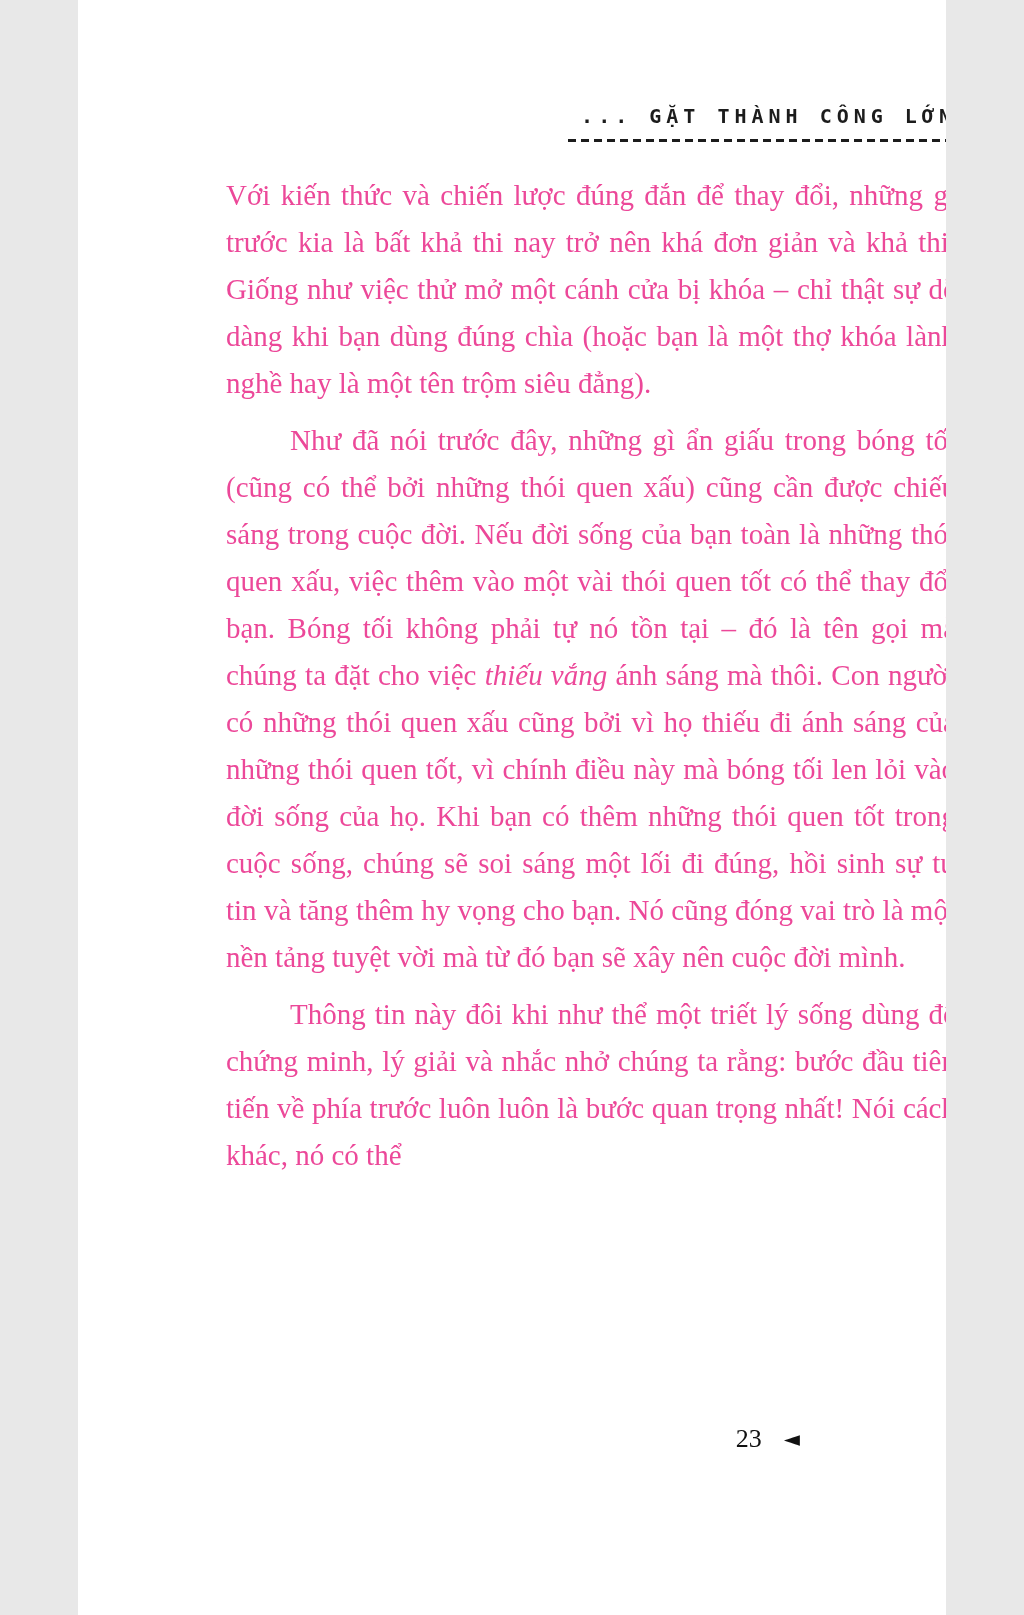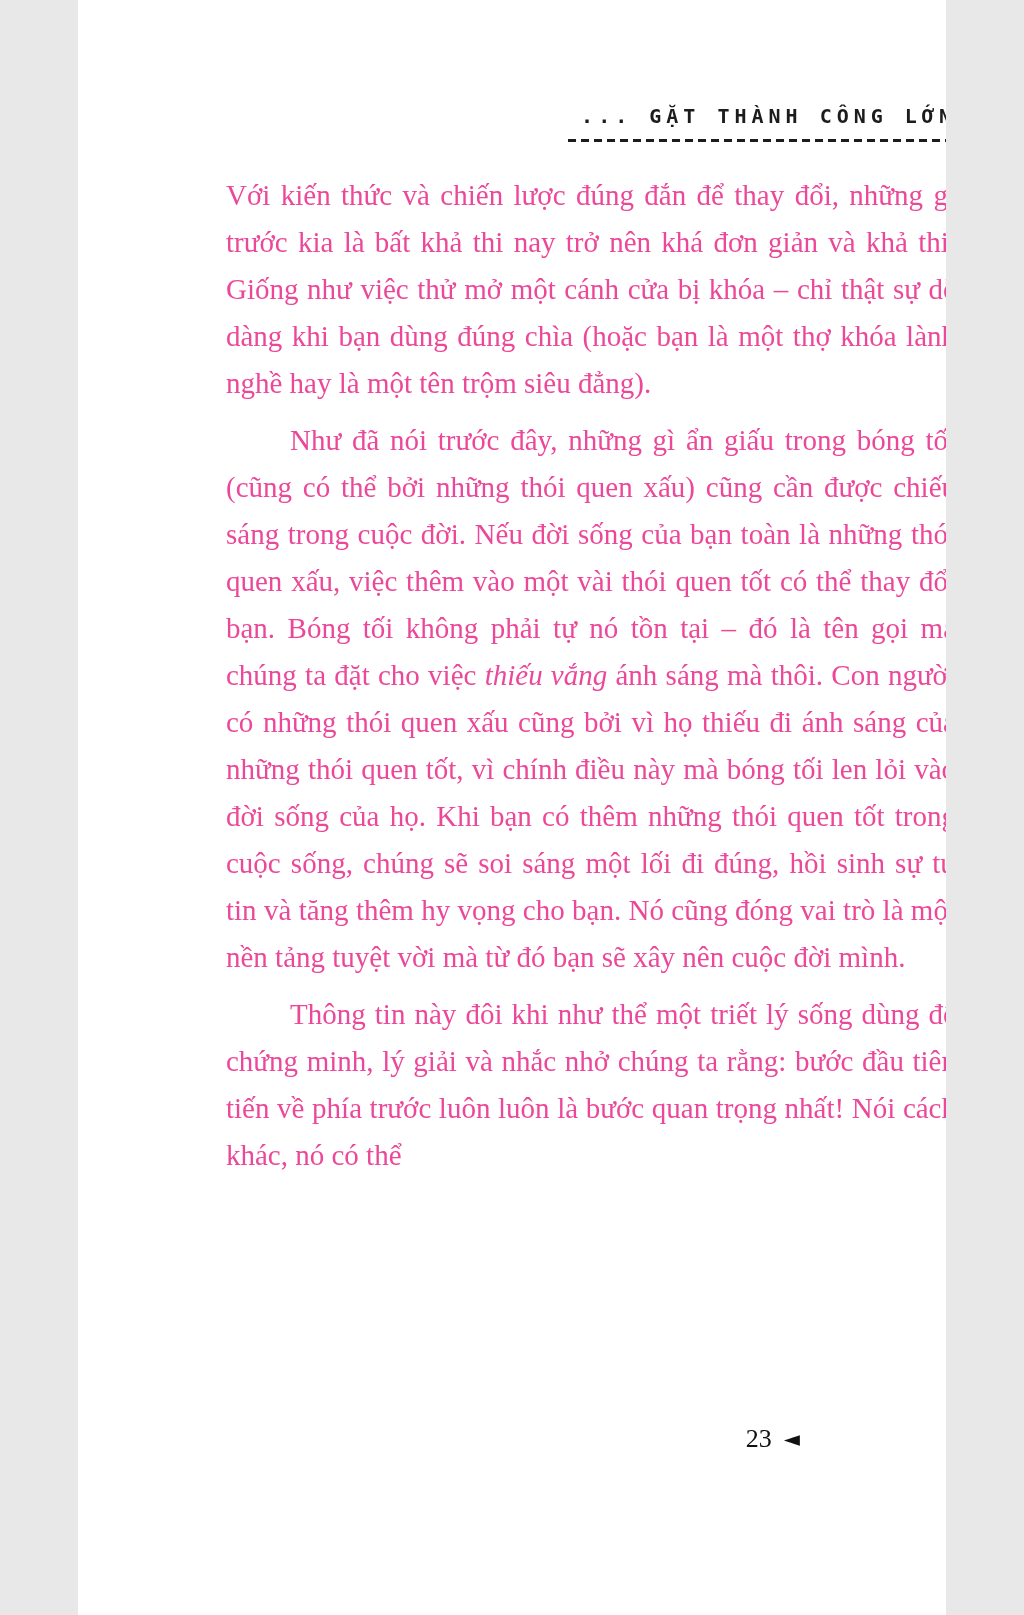--- a/index.html
+++ b/index.html
@@ -61,21 +61,21 @@
   }
   .para em {
   }
   
   .page-footer {
     position: absolute;
     top: 1424px;
     right: 146px;
     display: flex;
     align-items: center;
-    gap: 12px;
+    gap: 22px;
     font-family: "Liberation Serif", "DejaVu Serif", serif;
     color: #111111;
   }
   .page-number {
     font-size: 26px;
   }
   .page-marker {
     font-family: "DejaVu Sans", sans-serif;
     font-size: 21px;
     line-height: 1;

